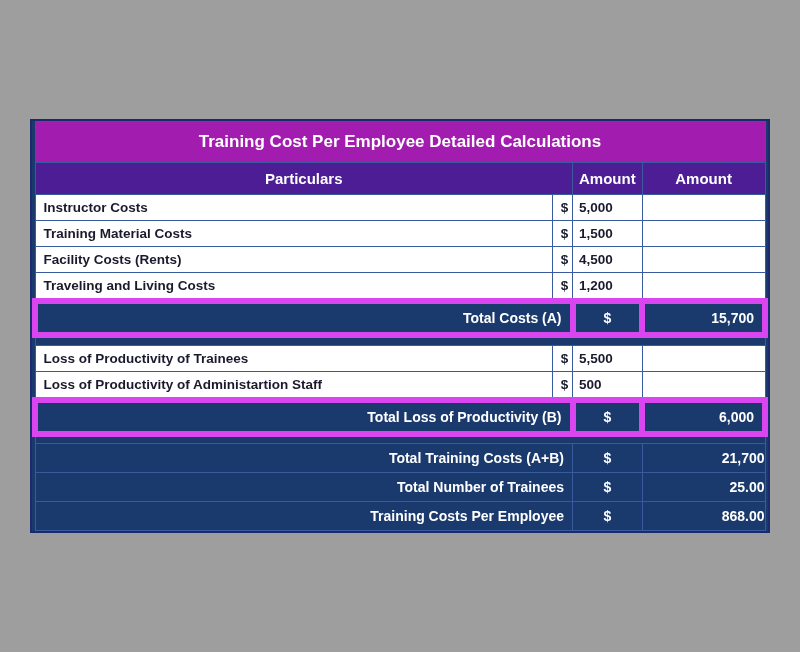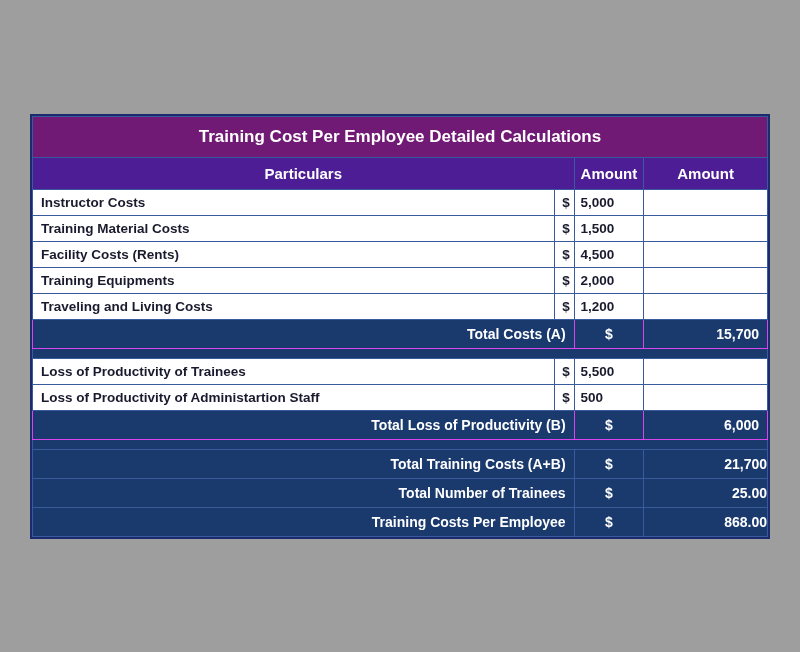--- a/index.html
+++ b/index.html
@@ -15,21 +15,21 @@
     .table-container {
       width: 740px;
       border: 2px solid #1a2a6c;
       background-color: #1a3a6e;
     }
     table {
       width: 100%;
       border-collapse: collapse;
     }
     .title-row td {
-      background-color: #701a75;
+      background-color: #a21caf;
       color: white;
       font-weight: bold;
       font-size: 17px;
       text-align: center;
       padding: 10px 6px;
       border: 1px solid #3a5a9e;
     }
     .header-row td {
       background-color: #4c1d95;
       color: white;
@@ -59,21 +59,21 @@
       text-align: center;
       width: 20px;
       padding-right: 2px;
     }
     .total-row td {
       background-color: #1a3a6e;
       color: white;
       font-weight: bold;
       font-size: 14px;
       padding: 6px 6px;
-      border: 1px solid #d946ef;
+      border: 6px solid #d946ef;
     }
     .total-row td.total-label {
       text-align: right;
       padding-right: 8px;
     }
     .total-row td.total-dollar {
       text-align: center;
       width: 25px;
     }
     .total-row td.total-amount {
@@ -136,26 +136,20 @@
       <td class="amount-col">1,500</td>
       <td></td>
     </tr>
     <tr class="data-row">
       <td class="particulars">Facility Costs (Rents)</td>
       <td class="dollar">$</td>
       <td class="amount-col">4,500</td>
       <td></td>
     </tr>
     <tr class="data-row">
-      <td class="particulars">Training Equipments</td>
-      <td class="dollar">$</td>
-      <td class="amount-col">2,000</td>
-      <td></td>
-    </tr>
-    <tr class="data-row">
       <td class="particulars">Traveling and Living Costs</td>
       <td class="dollar">$</td>
       <td class="amount-col">1,200</td>
       <td></td>
     </tr>
 
     <tr class="total-row">
       <td colspan="2" class="total-label">Total Costs (A)</td>
       <td class="total-dollar">$</td>
       <td class="total-amount">15,700</td>

